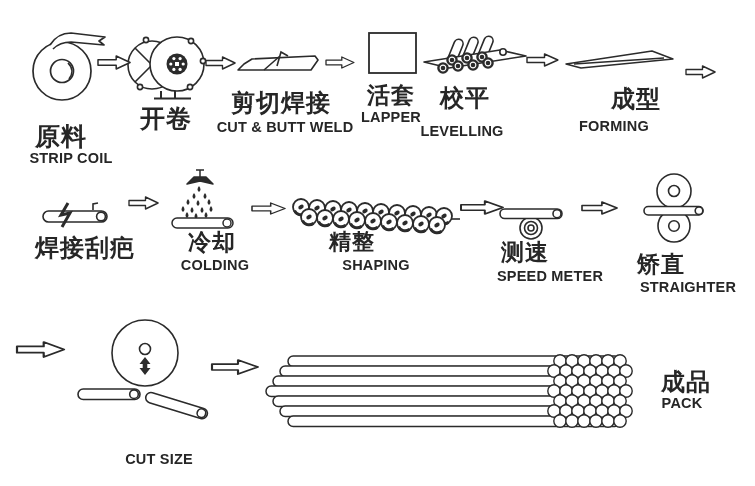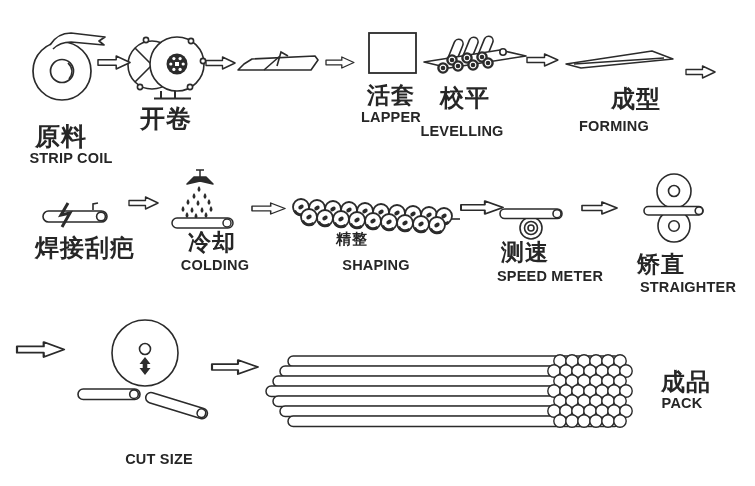--- a/index.html
+++ b/index.html
@@ -269,36 +269,38 @@
           <use href="#arrowU" vector-effect="non-scaling-stroke"></use>
         </g>
   </g>
 </svg>
 
 <div class="zh" style="left:61px;top:124px;font-size:25px">原料</div>
 <div class="en" style="left:71px;top:151px">STRIP COIL</div>
 
 <div class="zh" style="left:166px;top:106px;font-size:25px">开卷</div>
 
+<div class="zh" style="left:281px;top:91px;font-size:24px">剪切焊接</div>
+<div class="en" style="left:285px;top:120px">CUT &amp; BUTT WELD</div>
 
 <div class="zh" style="left:391px;top:84px;font-size:23px">活套</div>
 <div class="en" style="left:391px;top:110px">LAPPER</div>
 
 <div class="zh" style="left:465px;top:86px;font-size:24px">校平</div>
 <div class="en" style="left:462px;top:124px">LEVELLING</div>
 
 <div class="zh" style="left:636px;top:87px;font-size:24px">成型</div>
 <div class="en" style="left:614px;top:119px">FORMING</div>
 
 <div class="zh" style="left:85px;top:236px;font-size:24px">焊接刮疤</div>
 
 <div class="zh" style="left:212px;top:231px;font-size:23px">冷却</div>
 <div class="en" style="left:215px;top:258px">COLDING</div>
 
-<div class="zh" style="left:352px;top:231px;font-size:15px">精整</div>
+<div class="zh" style="left:352px;top:231px;font-size:22px">精整</div>
 <div class="en" style="left:376px;top:258px">SHAPING</div>
 
 <div class="zh" style="left:525px;top:241px;font-size:23px">测速</div>
 <div class="en" style="left:550px;top:269px">SPEED METER</div>
 
 <div class="zh" style="left:661px;top:253px;font-size:23px">矫直</div>
 <div class="en" style="left:688px;top:280px">STRAIGHTER</div>
 
 <div class="en" style="left:159px;top:452px">CUT SIZE</div>
 

